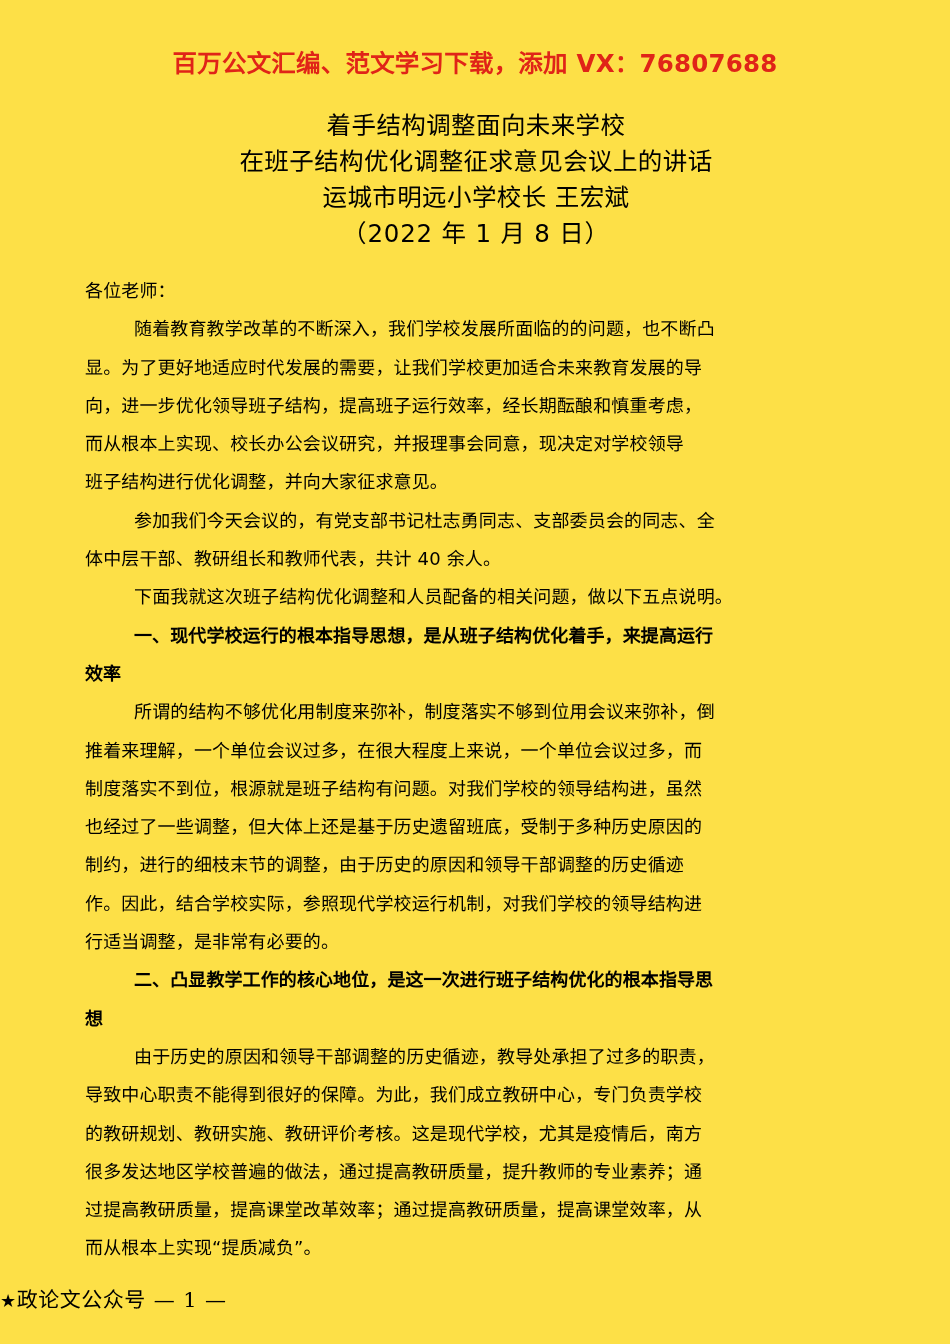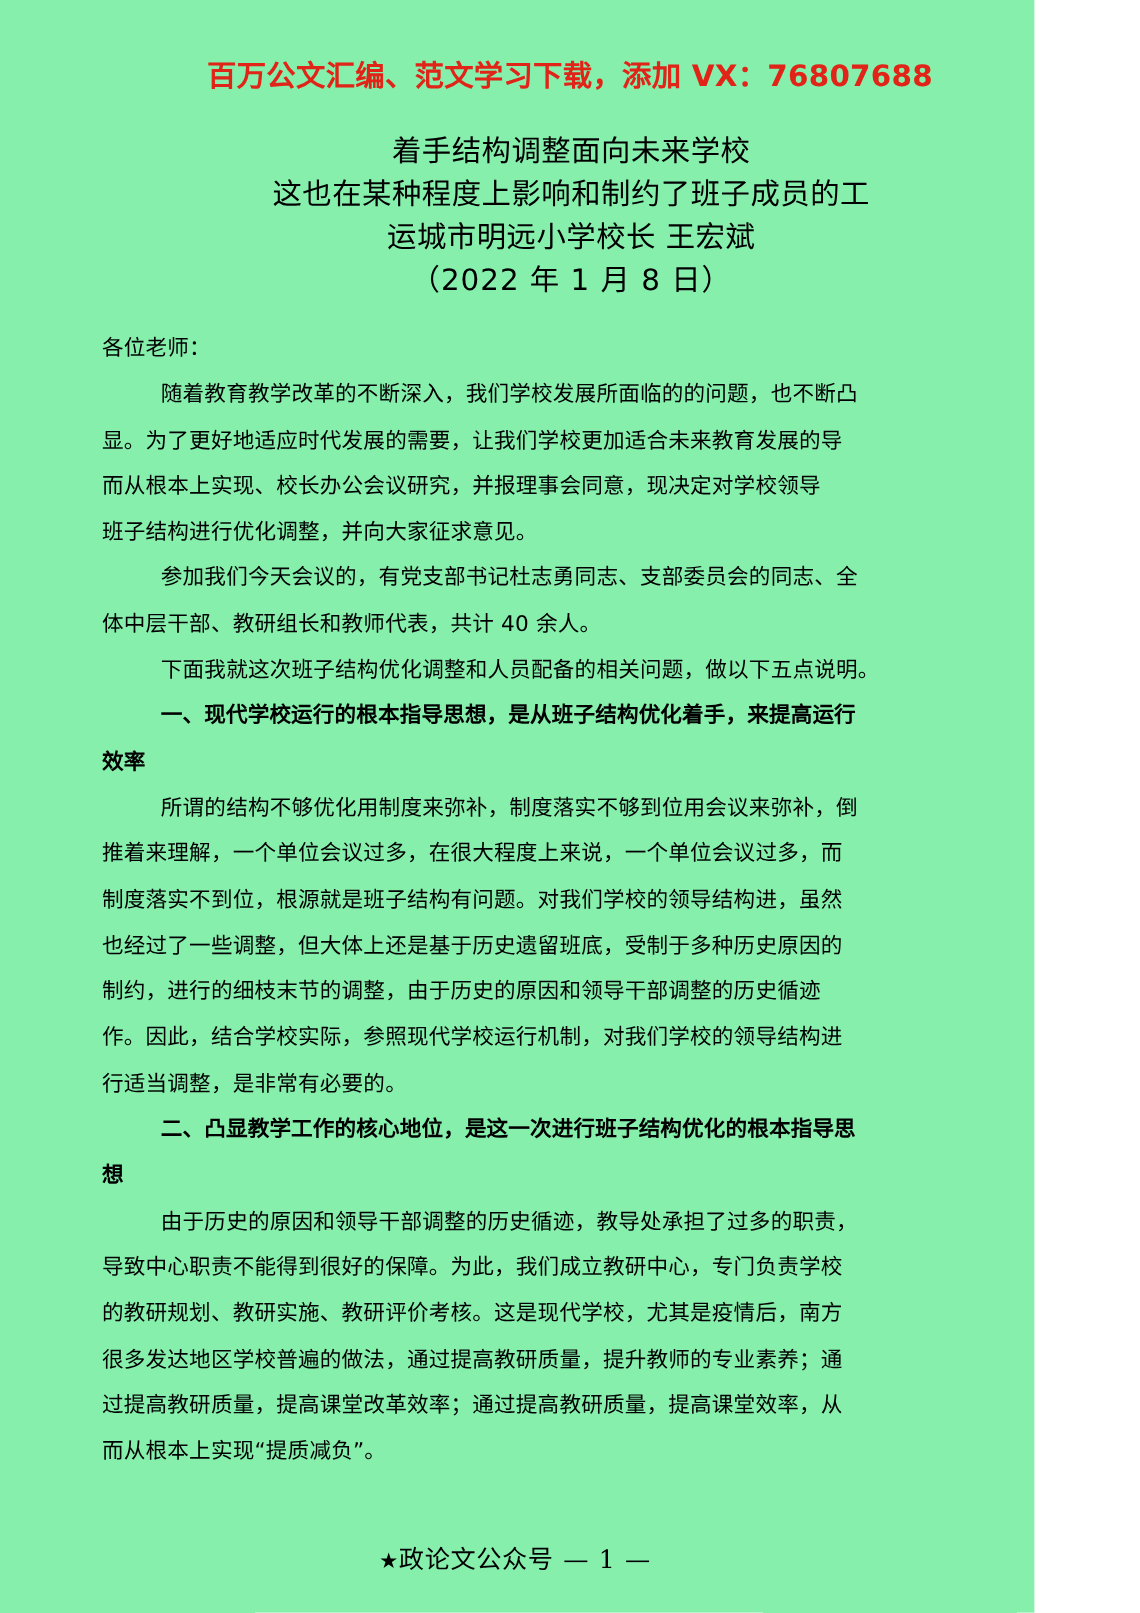--- a/index.html
+++ b/index.html
@@ -8,23 +8,23 @@
     padding: 0;
     background: #ffffff;
   }
   body {
     font-family: "DejaVu Sans", "Liberation Sans", sans-serif;
     color: #000000;
     -webkit-font-smoothing: antialiased;
   }
   .page {
     position: relative;
-    width: 862px;
+    width: 950px;
     height: 1344px;
-    background: #86efac;
+    background: #fde047;
     overflow: hidden;
     box-sizing: border-box;
   }
 
   
   .promo {
     position: absolute;
     top: 44px;
     left: 0;
     width: 950px;
@@ -77,21 +77,21 @@
   .ln.indent {
     padding-left: 49px;
   }
 
   
   .footer {
     position: absolute;
     left: 0;
     top: 1283px;
     width: 950px;
-    text-align: center;
+    text-align: left;
     padding-right: 84px;
     box-sizing: border-box;
     font-family: "DejaVu Serif", "Liberation Serif", serif;
     font-size: 21px;
     white-space: nowrap;
     letter-spacing: 0.5px;
   }
   .footer .star {
     font-family: "DejaVu Sans", sans-serif;
     font-size: 18px;
@@ -102,31 +102,32 @@
 </style>
 </head>
 <body>
 
 <div class="page">
 
   <div class="promo">百万公文汇编、范文学习下载，添加 VX：76807688</div>
 
   <div class="title-block">
     <div class="title-line">着手结构调整面向未来学校</div>
-    <div class="title-line">这也在某种程度上影响和制约了班子成员的工</div>
+    <div class="title-line">在班子结构优化调整征求意见会议上的讲话</div>
     <div class="title-line">运城市明远小学校长  王宏斌</div>
     <div class="title-line date">（2022 年 1 月 8 日）</div>
   </div>
 
   <div class="body-wrap">
 
     <div class="ln">各位老师：</div>
 
     <div class="ln indent">随着教育教学改革的不断深入，我们学校发展所面临的的问题，也不断凸</div>
     <div class="ln">显。为了更好地适应时代发展的需要，让我们学校更加适合未来教育发展的导</div>
+    <div class="ln">向，进一步优化领导班子结构，提高班子运行效率，经长期酝酿和慎重考虑，</div>
     <div class="ln">而从根本上实现、校长办公会议研究，并报理事会同意，现决定对学校领导</div>
     <div class="ln">班子结构进行优化调整，并向大家征求意见。</div>
 
     <div class="ln indent">参加我们今天会议的，有党支部书记杜志勇同志、支部委员会的同志、全</div>
     <div class="ln">体中层干部、教研组长和教师代表，共计 40 余人。</div>
 
     <div class="ln indent">下面我就这次班子结构优化调整和人员配备的相关问题，做以下五点说明。</div>
 
     <div class="ln indent heading">一、现代学校运行的根本指导思想，是从班子结构优化着手，来提高运行</div>
     <div class="ln heading">效率</div>

